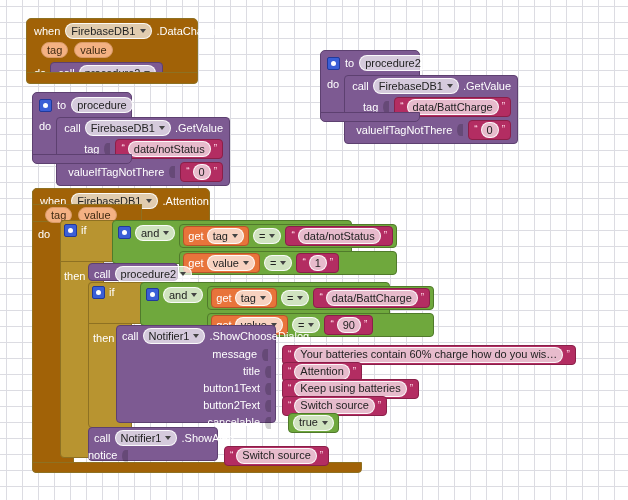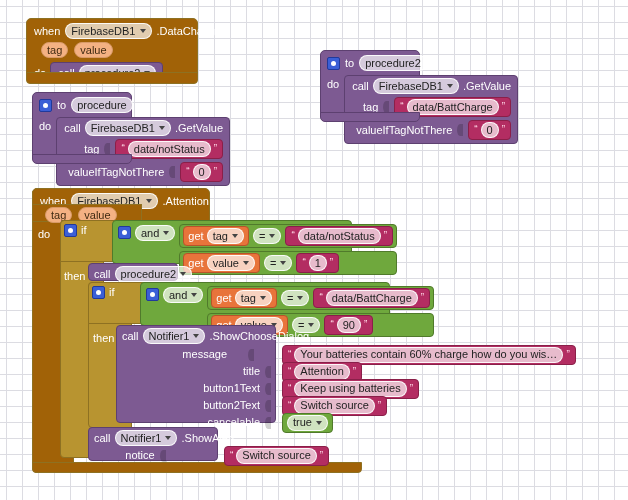--- a/index.html
+++ b/index.html
@@ -340,21 +340,21 @@
   <div class="blk" style="left:116px;top:325px;width:400px;height:98px;">
     <div class="rowline" style="padding:3px 0 0 6px;gap:4px;">
       <span class="lbl">call</span>
       <span class="field">
         <span>Notifier1</span>
           <i class="caret"></i>
       </span>
       <span class="lbl">.ShowChooseDialog</span>
     </div>
 
-    <div class="rowline" style="gap:21px;margin-top:4px;width:138px;justify-content:flex-end;position:relative;">
+    <div class="rowline" style="gap:5px;margin-top:4px;width:152px;justify-content:flex-end;position:relative;">
       <span class="lbl">message</span>
       <span class="socket"></span>
       <span class="c-text rowline" style="padding:1px 3px;border-radius:4px;gap:1px;position:absolute;left:166px;">
         <span class="quote">“</span>
         <span class="field">Your batteries contain 60% charge how do you wis…</span>
         <span class="quote">”</span>
       </span>
     </div>
 
     <div class="rowline" style="gap:5px;margin-top:4px;width:155px;justify-content:flex-end;position:relative;">
@@ -383,40 +383,40 @@
       <span class="c-text rowline" style="padding:1px 3px;border-radius:4px;gap:1px;position:absolute;left:166px;">
         <span class="quote">“</span>
         <span class="field">Switch source</span>
         <span class="quote">”</span>
       </span>
     </div>
 
     <div class="rowline" style="gap:5px;margin-top:4px;width:155px;justify-content:flex-end;position:relative;">
       <span class="lbl">cancelable</span>
       <span class="socket"></span>
-      <span class="c-logic rowline" style="padding:1px 4px;border-radius:4px;gap:2px;position:absolute;left:166px;">
+      <span class="c-logic rowline" style="padding:1px 4px;border-radius:4px;gap:2px;position:absolute;left:172px;">
         <span class="field">
           <span>true</span>
             <i class="caret"></i>
         </span>
       </span>
     </div>
   </div>
 
   <div class="blk c-call" style="left:88px;top:427px;width:130px;height:34px;border-radius:4px;"></div>
   <div class="blk" style="left:88px;top:427px;width:300px;height:34px;">
     <div class="rowline" style="padding:3px 0 0 6px;gap:4px;">
       <span class="lbl">call</span>
       <span class="field">
         <span>Notifier1</span>
           <i class="caret"></i>
       </span>
       <span class="lbl">.ShowAlert</span>
     </div>
-    <div class="rowline" style="gap:5px;margin-top:3px;width:115px;justify-content:center;position:relative;">
+    <div class="rowline" style="gap:5px;margin-top:3px;width:115px;justify-content:flex-start;position:relative;">
       <span class="lbl">notice</span>
       <span class="socket"></span>
       <span class="c-text rowline" style="padding:1px 3px;border-radius:4px;gap:1px;position:absolute;left:136px;">
         <span class="quote">“</span>
         <span class="field">Switch source</span>
         <span class="quote">”</span>
       </span>
     </div>
   </div>
 

